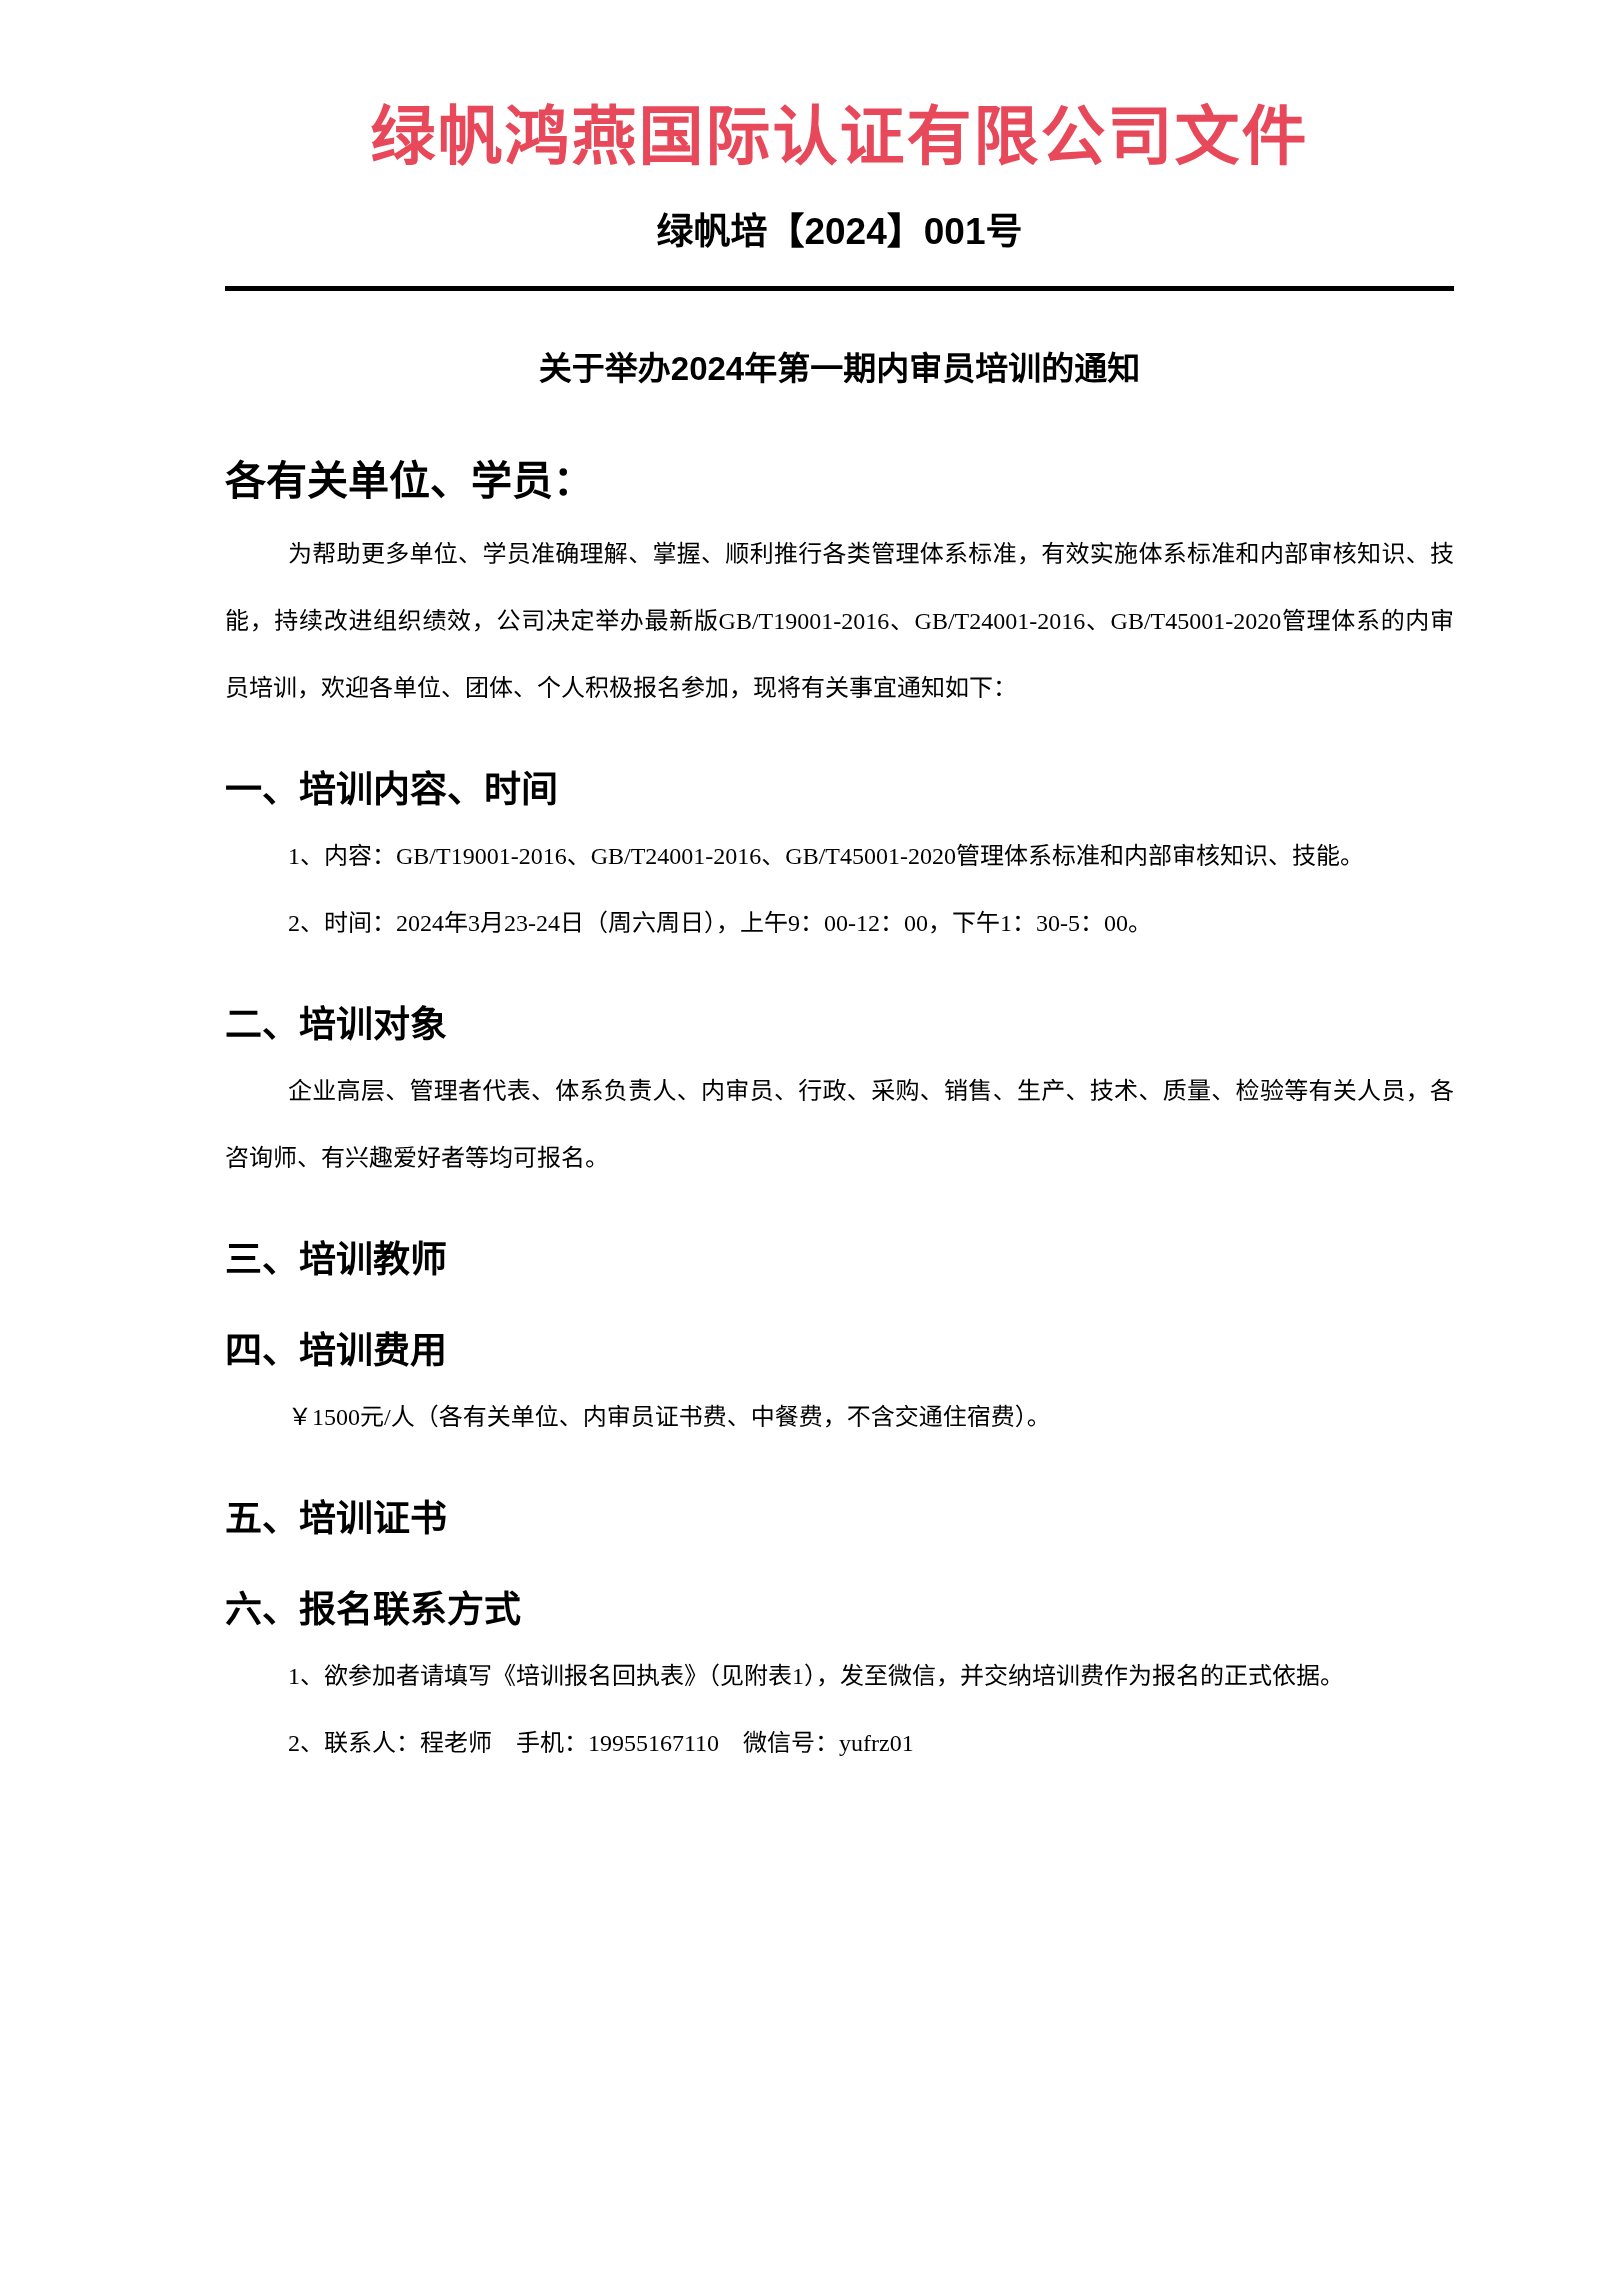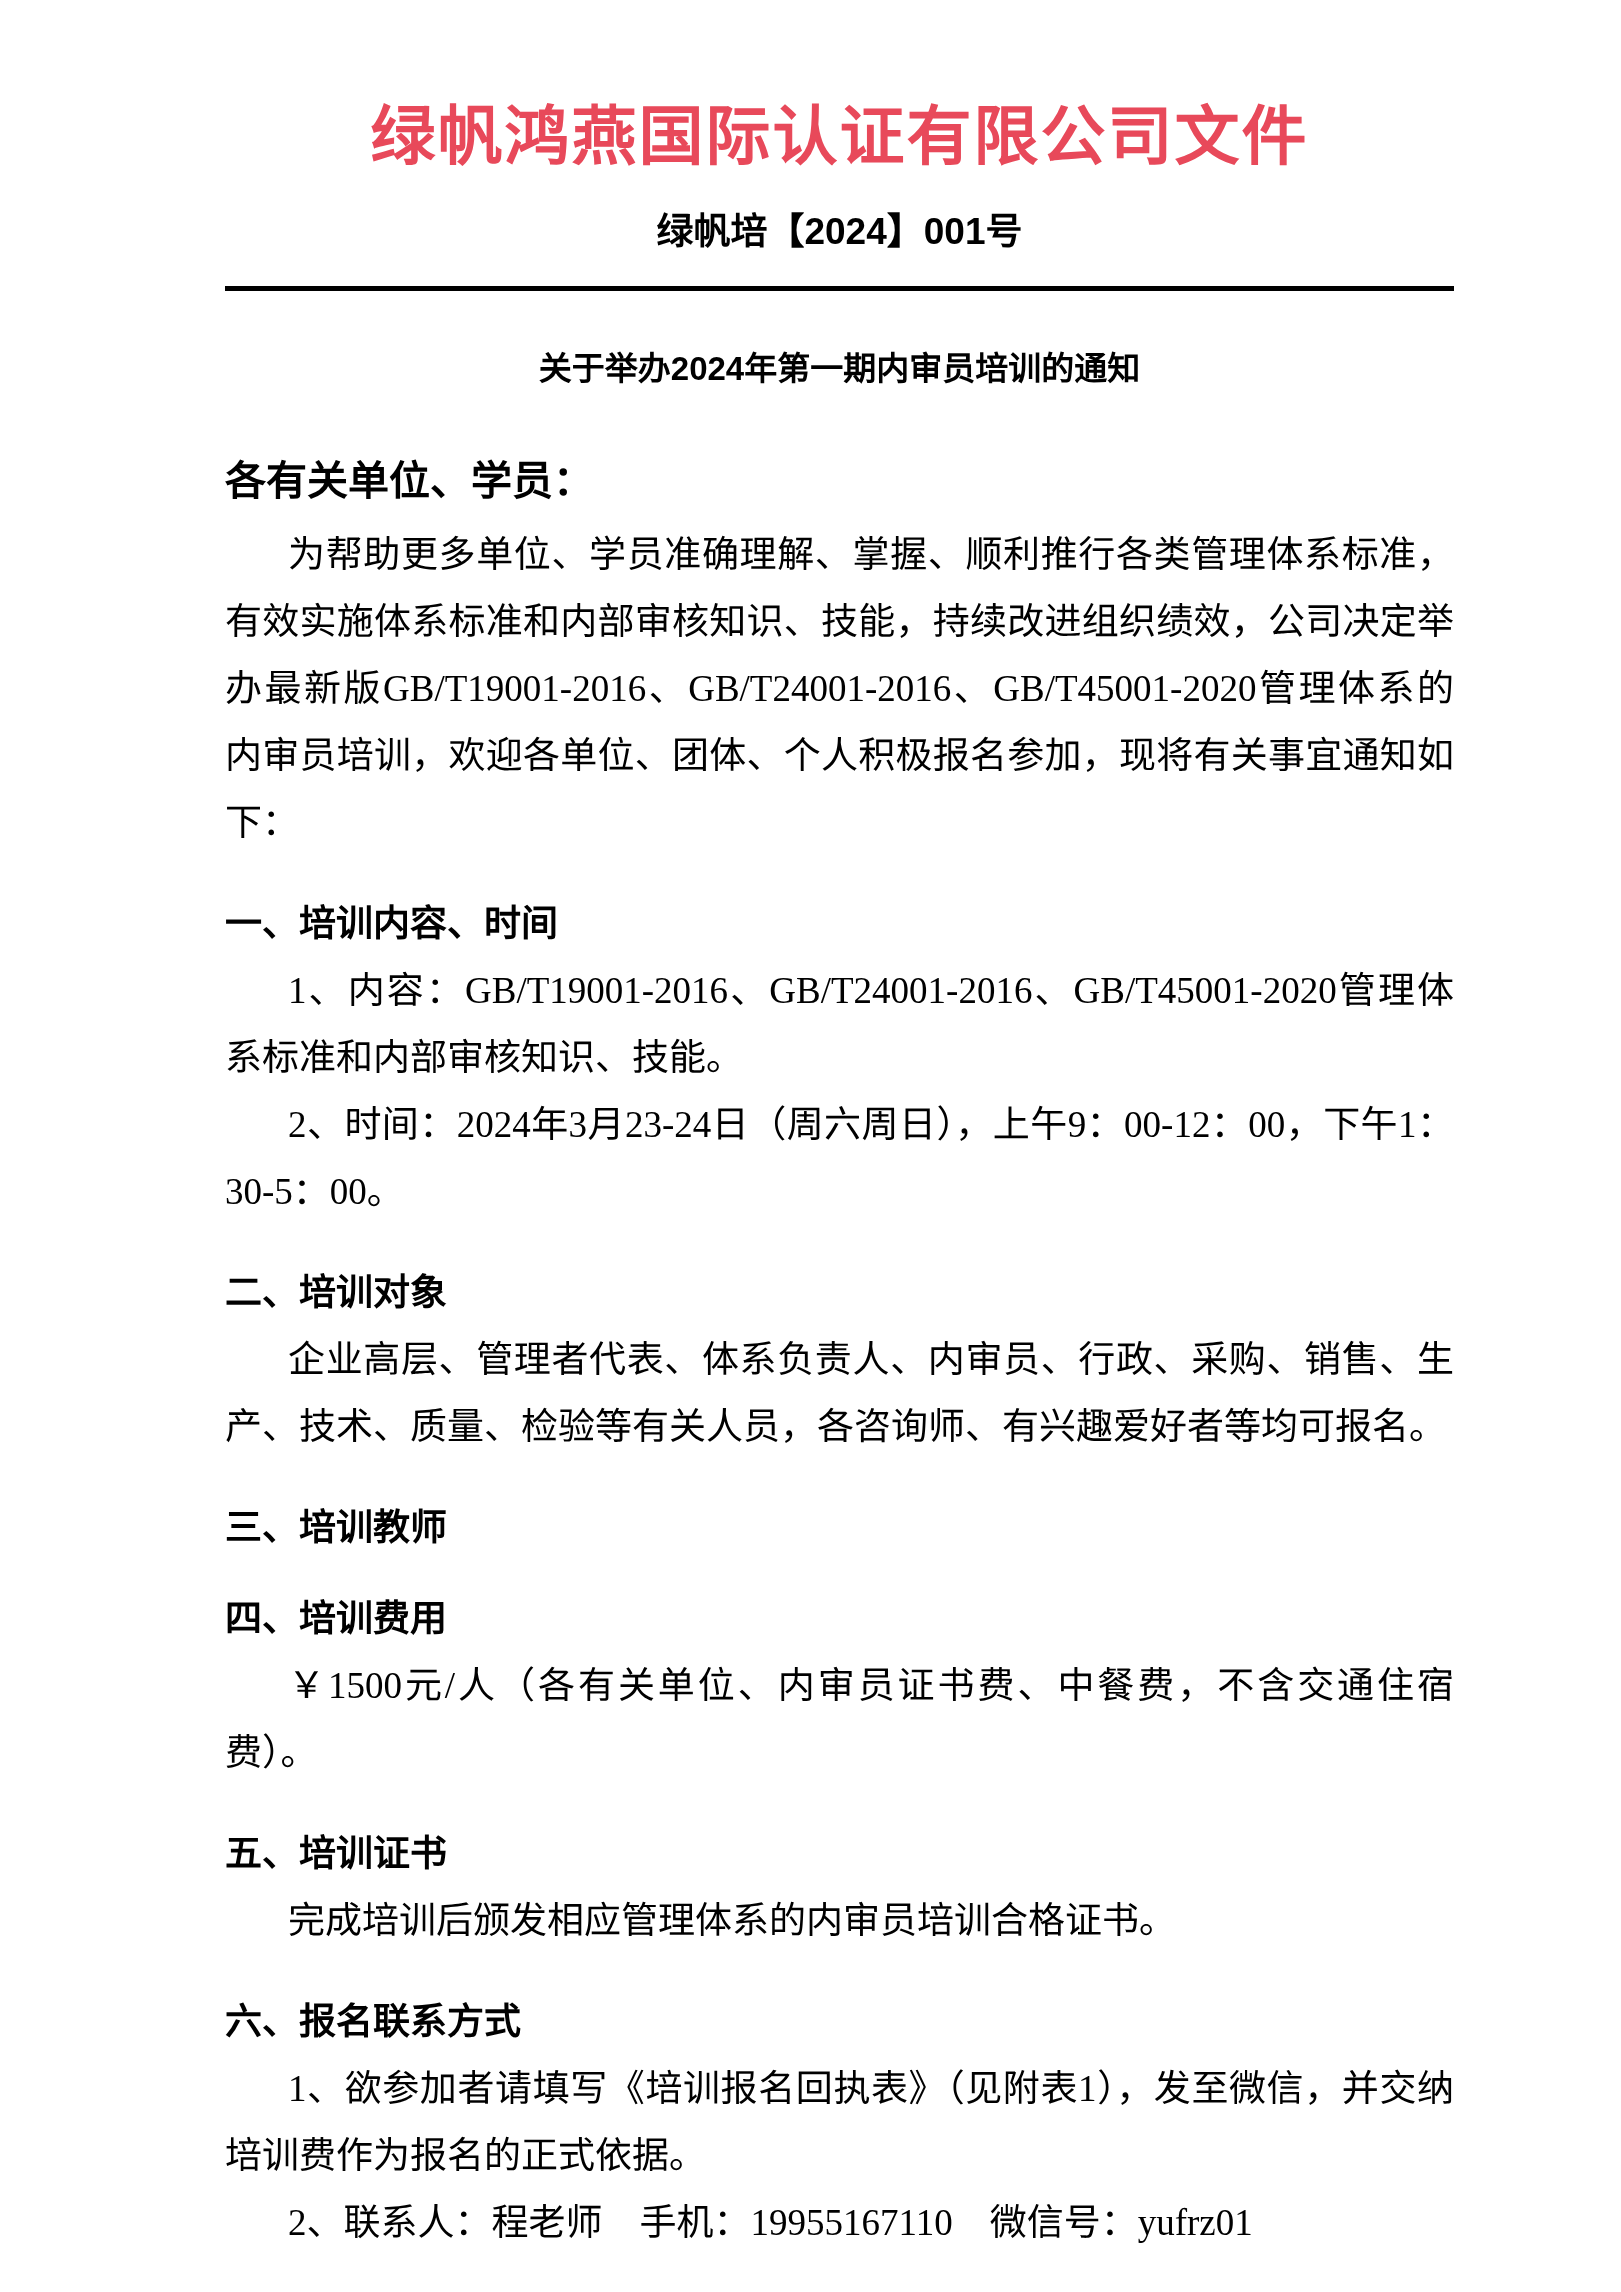--- a/index.html
+++ b/index.html
@@ -53,21 +53,21 @@
   }
   .salutation {
     margin-top: 65px;
     font-family: "Liberation Sans", "DejaVu Sans", sans-serif;
     font-weight: bold;
     font-size: 41px;
     line-height: 1.3;
   }
   p.body-para {
     margin: 0;
-    font-size: 37px;
+    font-size: 24px;
     line-height: 67px;
     text-align: justify;
     text-indent: 63px;
     font-family: "Liberation Serif", "DejaVu Serif", serif;
   }
   p.intro {
     margin-top: 11.8px;
   }
   h2.section-heading {
     margin: 45px 0 9.8px 0;
@@ -100,20 +100,19 @@
 
   <h2 class="section-heading">二、培训对象</h2>
   <p class="body-para">企业高层、管理者代表、体系负责人、内审员、行政、采购、销售、生产、技术、质量、检验等有关人员，各咨询师、有兴趣爱好者等均可报名。</p>
 
   <h2 class="section-heading">三、培训教师</h2>
 
   <h2 class="section-heading">四、培训费用</h2>
   <p class="body-para">￥1500元/人（各有关单位、内审员证书费、中餐费，不含交通住宿费）。</p>
 
   <h2 class="section-heading">五、培训证书</h2>
-  <p class="body-para">完成培训后颁发相应管理体系的内审员培训合格证书。</p>
 
   <h2 class="section-heading">六、报名联系方式</h2>
   <p class="body-para">1、欲参加者请填写《培训报名回执表》（见附表1），发至微信，并交纳培训费作为报名的正式依据。</p>
   <p class="body-para">2、联系人：程老师　手机：19955167110　微信号：yufrz01</p>
 
 </div>
 
 
 </body></html>

